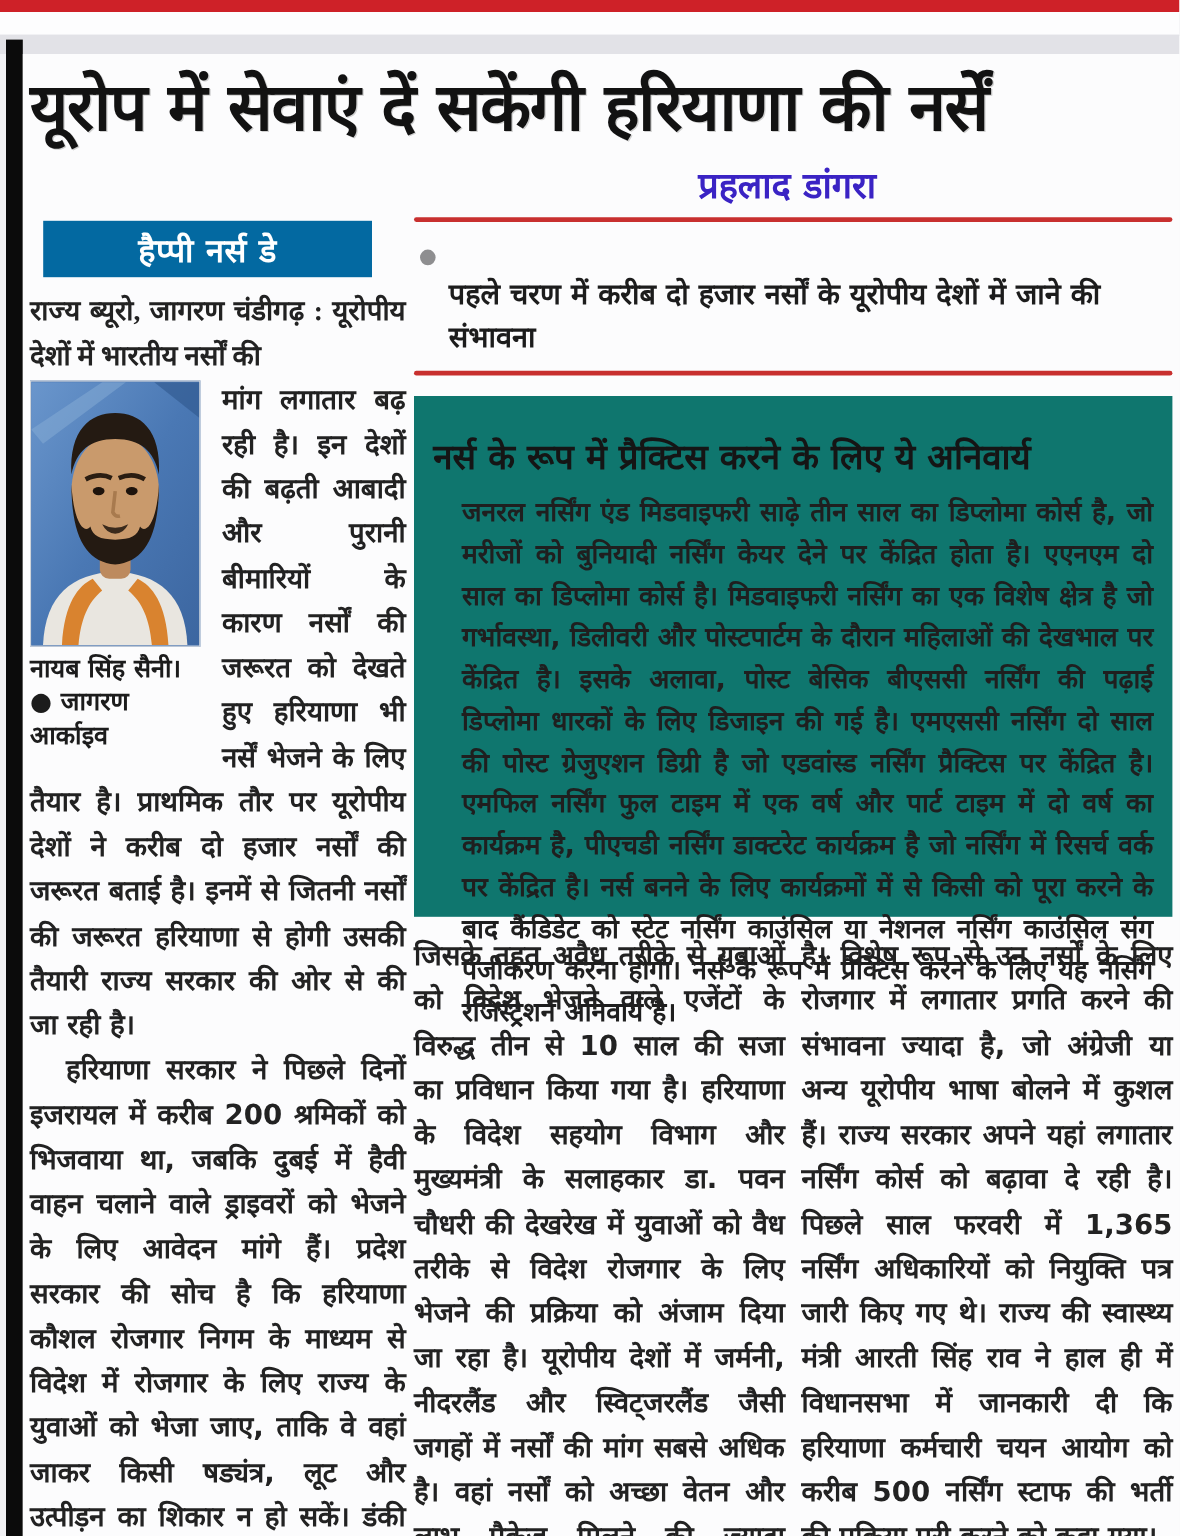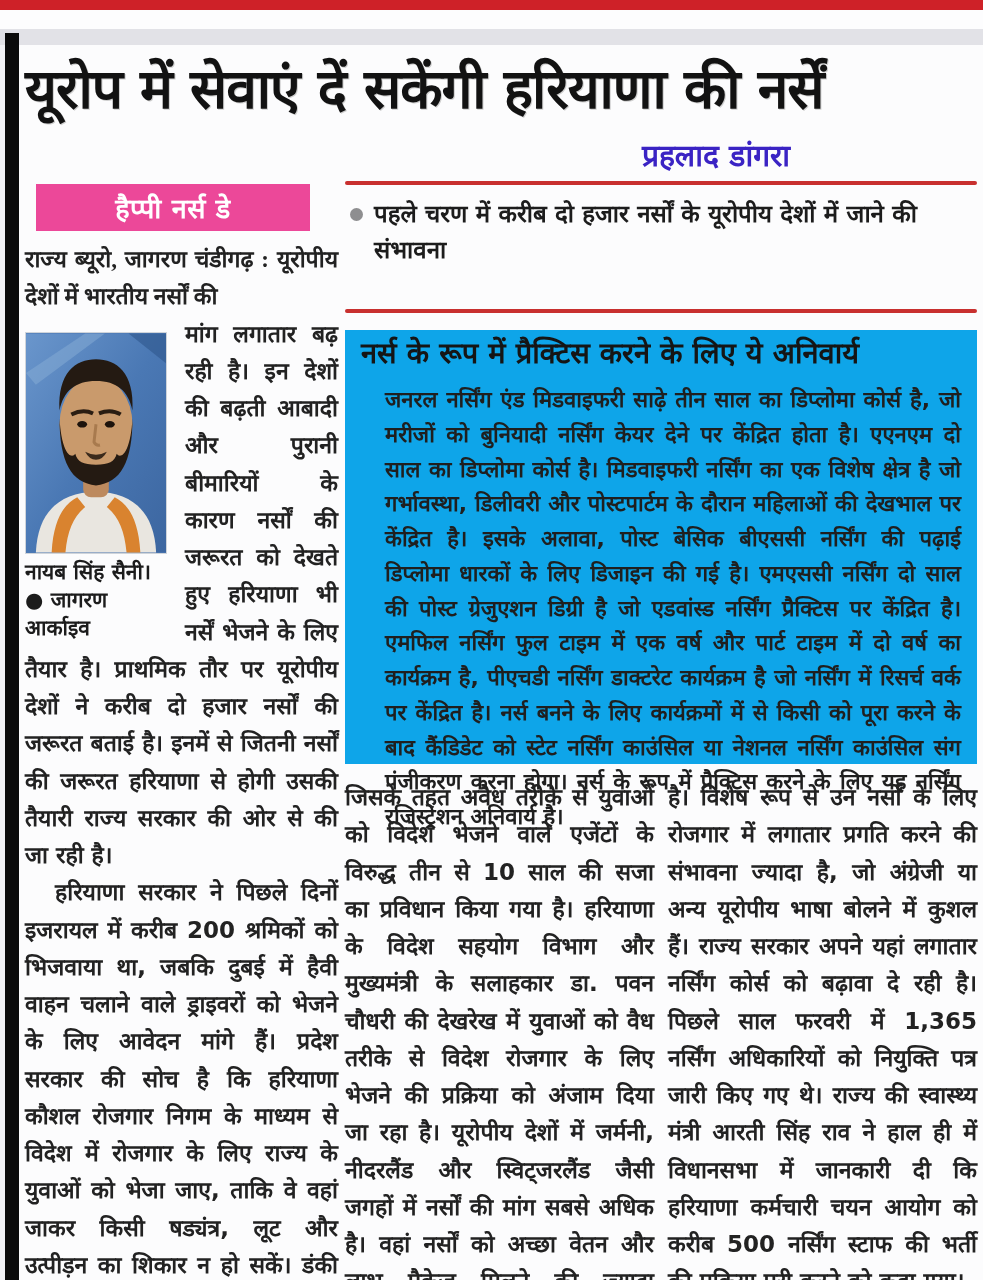--- a/index.html
+++ b/index.html
@@ -18,57 +18,57 @@
   .paper{ position:absolute; left:19px; top:45px; width:964px; height:1235px; background:#fcfcfd; }
 
   
   .headline{
     position:absolute; left:25px; top:52px; width:952px;
     font-size:55px; font-weight:800; color:#121212; letter-spacing:-1px;
     white-space:nowrap; line-height:1.35;
     text-shadow:1px 1px 0 #cfcfcf;
   }
   .byline{
-    position:absolute; left:586px; top:138px; width:260px;
+    position:absolute; left:526px; top:138px; width:260px;
     font-size:30px; font-weight:800; color:#3a23c4; text-align:center; z-index:3;
     line-height:1.2;
   }
 
   
   .rule{ position:absolute; left:345px; width:632px; height:4px; background:#c8302f; border-radius:2px; }
   .rule-top{ top:181px; }
   .rule-bottom{ top:309px; }
   .highlights{
     position:absolute; left:348px; top:197px; width:630px;
     display:flex; gap:30px;
   }
   .highlight{ flex:1; display:flex; align-items:flex-start; }
   .bullet-dot{ width:13px; height:13px; border-radius:50%; background:#8e8e90; margin:11px 11px 0 2px; flex:none; }
-  .highlight-text{ font-size:24px; font-weight:700; color:#1c1c1c; line-height:1.48; }
+  .highlight-text{ font-size:24px; font-weight:700; color:#1c1c1c; line-height:1.48;margin-top:31px; }
 
   
   .badge{
     position:absolute; left:36px; top:184px; width:274px; height:47px;
-    background:#ec4899; color:#ffffff; display:flex; align-items:center; justify-content:center;
+    background:#0369a1; color:#ffffff; display:flex; align-items:center; justify-content:center;
     font-size:27px; font-weight:800; letter-spacing:0.5px;
   }
 
   
   .newsbody{ font-size:23px; line-height:1.62; color:#222222; text-align:justify; font-weight:600; }
   .col1{ position:absolute; left:25px; top:241px; width:313px; }
   .col1 .intro{ text-align:justify;font-family:Liberation Serif, serif; }
-  .figure{ float:left; width:150px; margin:16px 10px 2px 0; }
+  .figure{ float:left; width:150px; margin:1px 10px 2px 0; }
   .photo{ width:142px; height:222px; display:block; border:1px solid #cfd4da; background:#4d79b5; }
   .figcaption{ font-size:21px; font-weight:800; line-height:1.35; color:#1c1c1c; margin-top:4px; text-align:left; }
   .para-indent{ text-indent:30px; }
 
   
   .info-box{
     position:absolute; left:345px; top:330px; width:632px; height:434px;
-    background:#0ea5e9; padding:0 16px 10px 16px;
+    background:#0f766e; padding:28px 16px 10px 16px;
   }
   .info-box-title{ font-size:29px; font-weight:800; color:#151515; margin:2px 0 12px 0; }
   .info-box-body{ font-size:22px; line-height:1.58; font-weight:600; color:#1f1f1f; text-align:justify;margin-left:24px; }
 
   .col2{ position:absolute; left:345px; top:779px; width:309px; }
   .col3{ position:absolute; left:668px; top:779px; width:309px; }
 </style>
 </head>
 <body>
 

